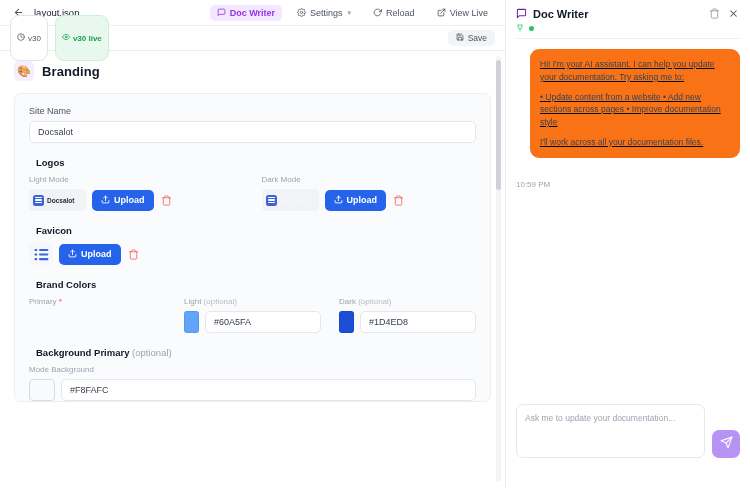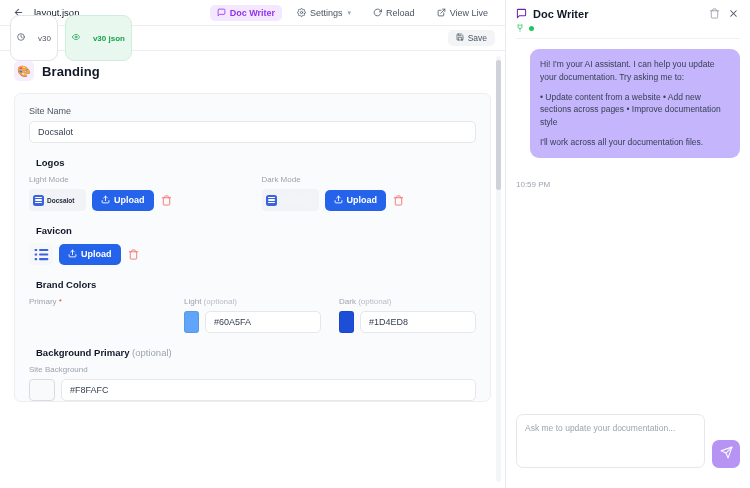--- a/index.html
+++ b/index.html
@@ -26,21 +26,21 @@
   .tb-item { display:flex; align-items:center; gap:4px; font-size:9px;
              color:#4b5563; padding:3px 7px; border-radius:5px; cursor:pointer; }
   .tb-item.active { background:#f3e8ff; color:#9333ea; font-weight:600; }
   .tb-item svg { display:block; }
   .caret { font-size:7px; color:#9ca3af; margin-left:1px; }
 
   
   .verrow { height:25px; display:flex; align-items:center; gap:7px;
             padding:0 10px; border-bottom:1px solid #ececf1; flex:0 0 25px;
             background:#ffffff; }
-  .chip { display:inline-flex; align-items:center; gap:13px; font-size:8px;
+  .chip { display:inline-flex; align-items:center; gap:3px; font-size:8px;
           padding:17px 6px; border-radius:9px; border:1px solid #e3e3ea;
           color:#4b5563; background:#fff; cursor:pointer;text-align:center; }
   .chip.live { background:#e8f8ee; border-color:#cdeedb; color:#16a34a; font-weight:600; }
   .save-btn { display:inline-flex; align-items:center; gap:4px; font-size:8.5px;
               padding:3px 8px; border-radius:5px; background:#f3f4f6;
               color:#4b5563; cursor:pointer; }
 
   
   .content { flex:1; overflow:hidden; position:relative; padding:10px 14px 0 14px; }
   .sec-head { display:flex; align-items:center; gap:8px; margin-bottom:12px; }
@@ -107,27 +107,27 @@
   .r-title-row { display:flex; align-items:center; gap:6px; }
   .r-title { font-size:11px; font-weight:700; color:#111827; flex:1; }
   .r-ico-btn { width:13px; height:13px; color:#9ca3af; cursor:pointer;
                display:flex; align-items:center; justify-content:center; }
   .r-status { display:flex; align-items:center; gap:5px; margin-top:4px;
               padding-bottom:6px; border-bottom:1px solid #f0f0f4; }
   .plug { color:#22c55e; display:flex; }
   .dot { width:5px; height:5px; border-radius:50%; background:#22c55e; }
 
   .r-body { flex:1; overflow:hidden; padding:10px 10px 0 10px; }
-  .bubble { background:#c4b5fd; border-radius:9px; padding:9px 10px;
-            margin-left:14px; }
+  .bubble { background:#f97316; border-radius:9px; padding:9px 10px;
+            margin-left:14px;text-decoration:underline; }
   .bubble p { font-size:8.5px; line-height:1.5; color:#374151; margin-bottom:7px; }
   .bubble p:last-child { margin-bottom:0; }
   .msg-time { font-size:8px; color:#9ca3af; margin-top:22px; }
 
-  .r-foot { flex:0 0 auto; padding:8px 10px 10px 10px; }
+  .r-foot { flex:0 0 auto; padding:8px 10px 20px 10px; }
   .composer { display:flex; align-items:flex-end; gap:7px; }
   .ta { flex:1; height:54px; border:1px solid #e5e7eb; border-radius:7px;
         background:#fff; padding:7px 8px; font-size:8.5px; color:#9ca3af;
         line-height:1.45; }
   .send { width:28px; height:28px; border-radius:7px; background:#b794f4;
           display:flex; align-items:center; justify-content:center;
           color:#fff; cursor:pointer; flex:0 0 auto; }
   .foot-note { font-size:7px; color:#c2c5cc; margin-top:3px; text-align:left;
                white-space:nowrap; overflow:hidden; }
 </style>
@@ -200,21 +200,21 @@
         </span>
         <span>v30</span>
       </div>
       <div class="chip live">
         <span>
           <svg width="8" height="8" viewBox="0 0 24 24" fill="none" stroke="currentColor" stroke-width="2.2" stroke-linecap="round" stroke-linejoin="round">
               <path d="M1 12s4-8 11-8 11 8 11 8-4 8-11 8-11-8-11-8z"></path>
               <circle cx="12" cy="12" r="3"></circle>
             </svg>
         </span>
-        <span>v30 json</span>
+        <span>v30 live</span>
       </div>
       <span class="tb-spacer"></span>
       <div class="save-btn">
         <span>
           <svg width="8" height="8" viewBox="0 0 24 24" fill="none" stroke="currentColor" stroke-width="2.2" stroke-linecap="round" stroke-linejoin="round">
               <path d="M19 21H5a2 2 0 0 1-2-2V5a2 2 0 0 1 2-2h11l5 5v11a2 2 0 0 1-2 2z"></path>
               <polyline points="17 21 17 13 7 13 7 21"></polyline>
               <polyline points="7 3 7 8 15 8"></polyline>
             </svg>
         </span>
@@ -361,21 +361,21 @@
           </div>
         </div>
 
         <div class="grp-title">
           <span>Background Primary</span>
           <span class="opt">(optional)</span>
         </div>
         <div class="cols">
 
           <div class="col">
-            <div class="sub-label">Site Background</div>
+            <div class="sub-label">Mode Background</div>
             <div class="color-row">
               <span class="sw-big" id="sw-bg-light" style="background: rgb(248, 250, 252);"></span>
               <span class="hex-input">#F8FAFC</span>
             </div>
           </div>
 
         </div>
 
       </div>
     </div>

